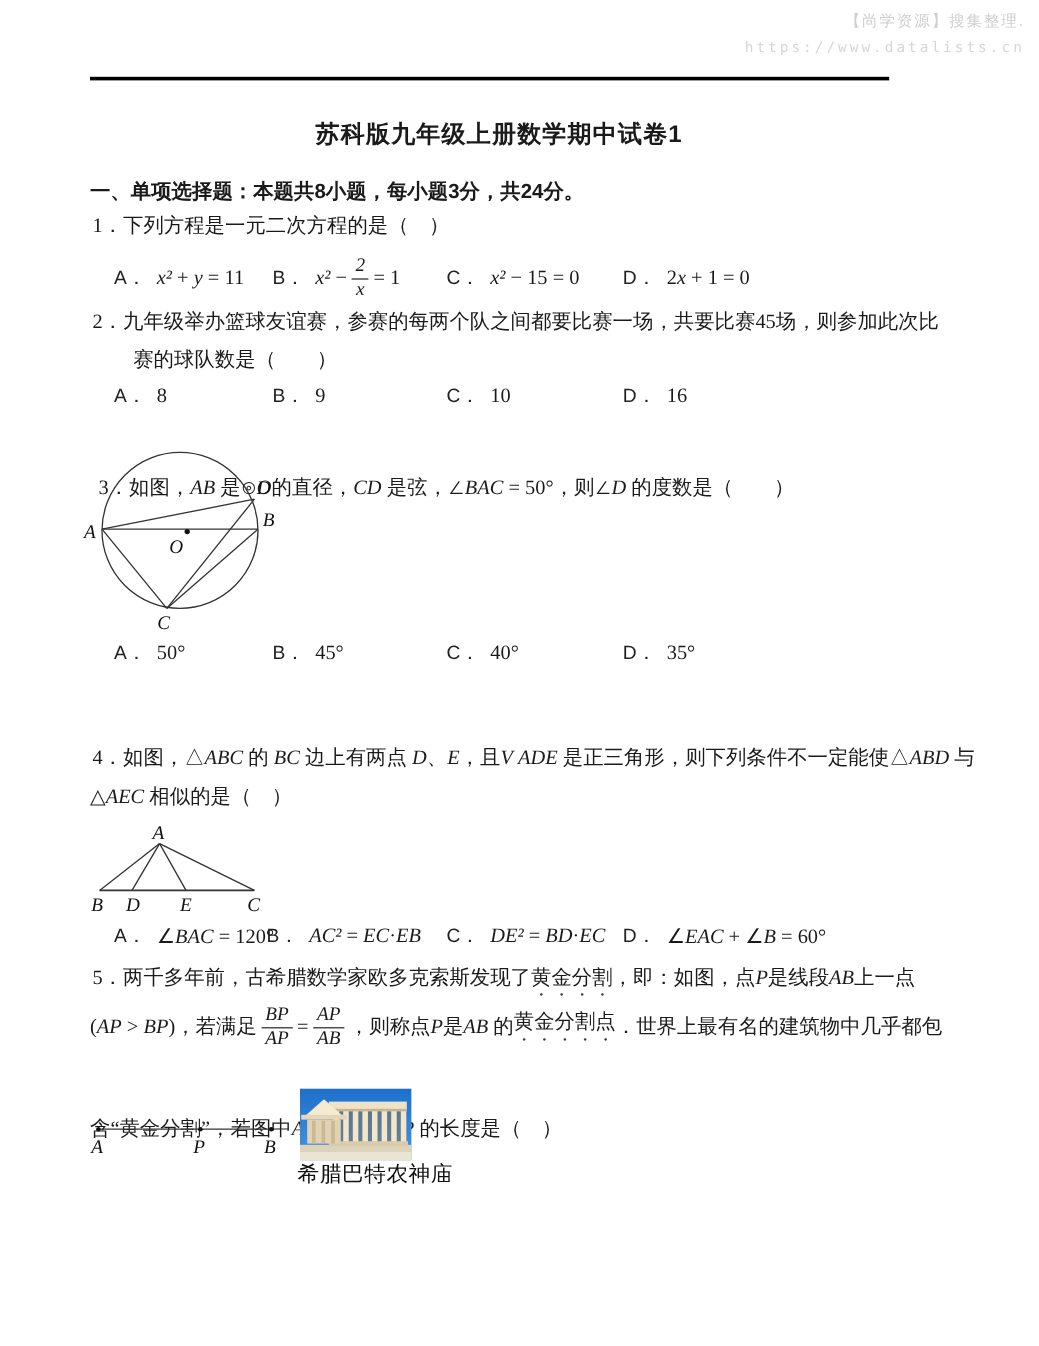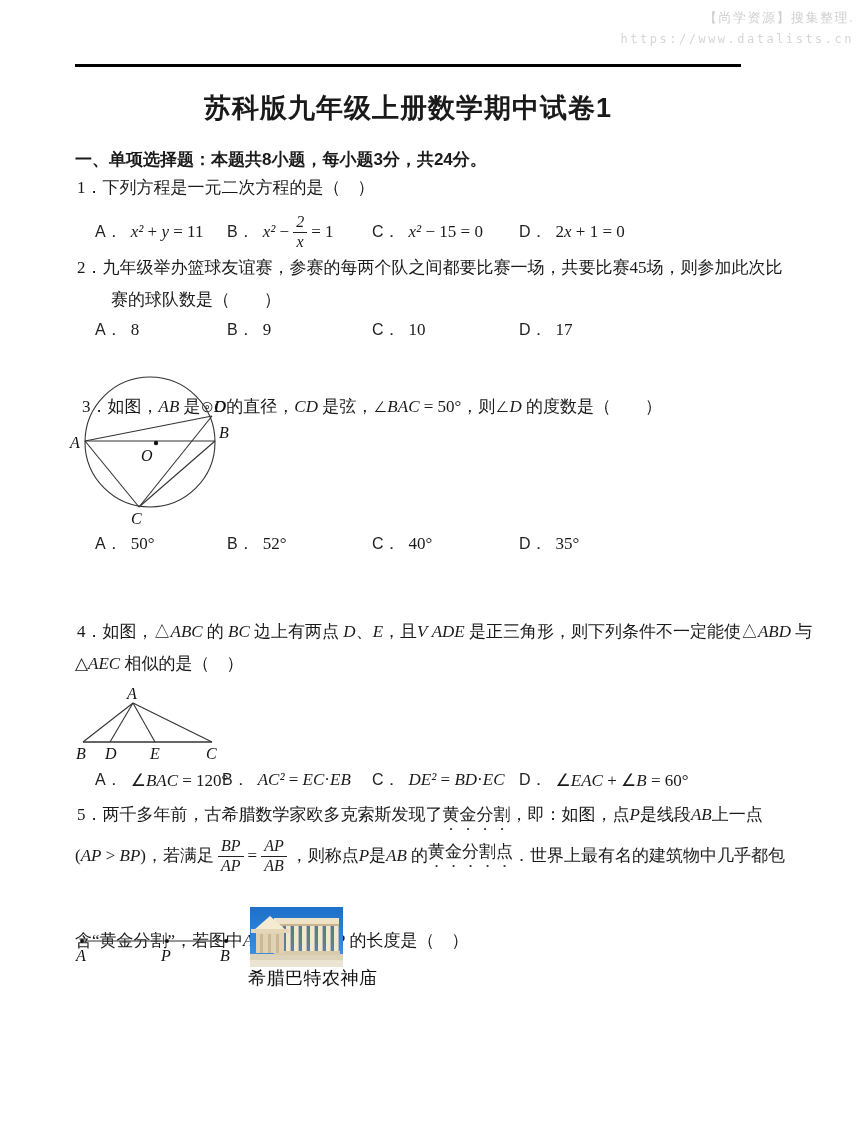--- a/index.html
+++ b/index.html
@@ -7,22 +7,22 @@
         font-family:"Liberation Serif",serif;color:#1a1a1a;}
   .abs{position:absolute;white-space:nowrap;}
 
   
   .watermark{position:absolute;top:9px;right:12px;text-align:right;}
   .wm1{font-family:"Liberation Sans",sans-serif;font-size:13px;letter-spacing:1.5px;color:#cfcfcf;}
   .wm2{font-family:"DejaVu Sans Mono",monospace;font-size:12px;letter-spacing:2.5px;color:#d6d6d6;margin-top:5px;}
 
   .top-rule{position:absolute;left:75px;top:64px;width:666px;height:3px;background:#000;}
 
-  .title{position:absolute;left:75px;top:90px;width:666px;margin:0;text-align:center;
-         font-family:"Liberation Sans",sans-serif;font-size:27px;font-weight:bold;letter-spacing:1px;}
+  .title{position:absolute;left:75px;top:90px;width:666px;margin:8px;text-align:center;
+         font-family:"Liberation Sans",sans-serif;font-size:20px;font-weight:bold;letter-spacing:1px;}
 
   .section-heading{position:absolute;left:75px;top:148px;font-size:17px;font-weight:bold;
                    font-family:"Liberation Sans",sans-serif;white-space:nowrap;}
 
   .stem{font-size:17px;line-height:22px;}
   .opt{position:absolute;display:flex;align-items:center;white-space:nowrap;}
   .optlab{font-family:"Liberation Sans",sans-serif;font-size:16px;margin-right:9px;color:#222;}
   .optval{font-size:17px;}
   .colA{left:95px}.colB{left:227px}.colC{left:372px}.colD{left:519px}
   .row-q1{top:207px;height:50px}
@@ -96,21 +96,21 @@
     <div class="opt colB row-q2">
       <span class="optlab">B．</span>
       <span class="optval">9</span>
     </div>
     <div class="opt colC row-q2">
       <span class="optlab">C．</span>
       <span class="optval">10</span>
     </div>
     <div class="opt colD row-q2">
       <span class="optlab">D．</span>
-      <span class="optval">17</span>
+      <span class="optval">16</span>
     </div>
   </div>
 
   <div>
     <div class="abs stem mx" style="left:82px;top:348px;margin-top:48px;">3．如图，<i class="v">AB</i> 是⊙<i class="v">O</i>的直径，<i class="v">CD</i> 是弦，∠<i class="v">BAC</i> = 50°，则∠<i class="v">D</i> 的度数是（　　）</div>
 
     <svg class="abs" style="left:60px;top:372px;" width="190" height="162" viewBox="0 0 190 162">
       <circle cx="90" cy="70" r="65" fill="none" stroke="#333" stroke-width="1.1"></circle>
       <line x1="25" y1="69" x2="155" y2="69" stroke="#333" stroke-width="1.1"></line>
       <line x1="25" y1="69" x2="152" y2="44" stroke="#333" stroke-width="1.1"></line>
@@ -124,21 +124,21 @@
       <text x="71" y="152">C</text>
       <text x="81" y="89">O</text>
     </svg>
 
     <div class="opt colA row-q3">
       <span class="optlab">A．</span>
       <span class="optval">50°</span>
     </div>
     <div class="opt colB row-q3">
       <span class="optlab">B．</span>
-      <span class="optval">52°</span>
+      <span class="optval">45°</span>
     </div>
     <div class="opt colC row-q3">
       <span class="optlab">C．</span>
       <span class="optval">40°</span>
     </div>
     <div class="opt colD row-q3">
       <span class="optlab">D．</span>
       <span class="optval">35°</span>
     </div>
   </div>

